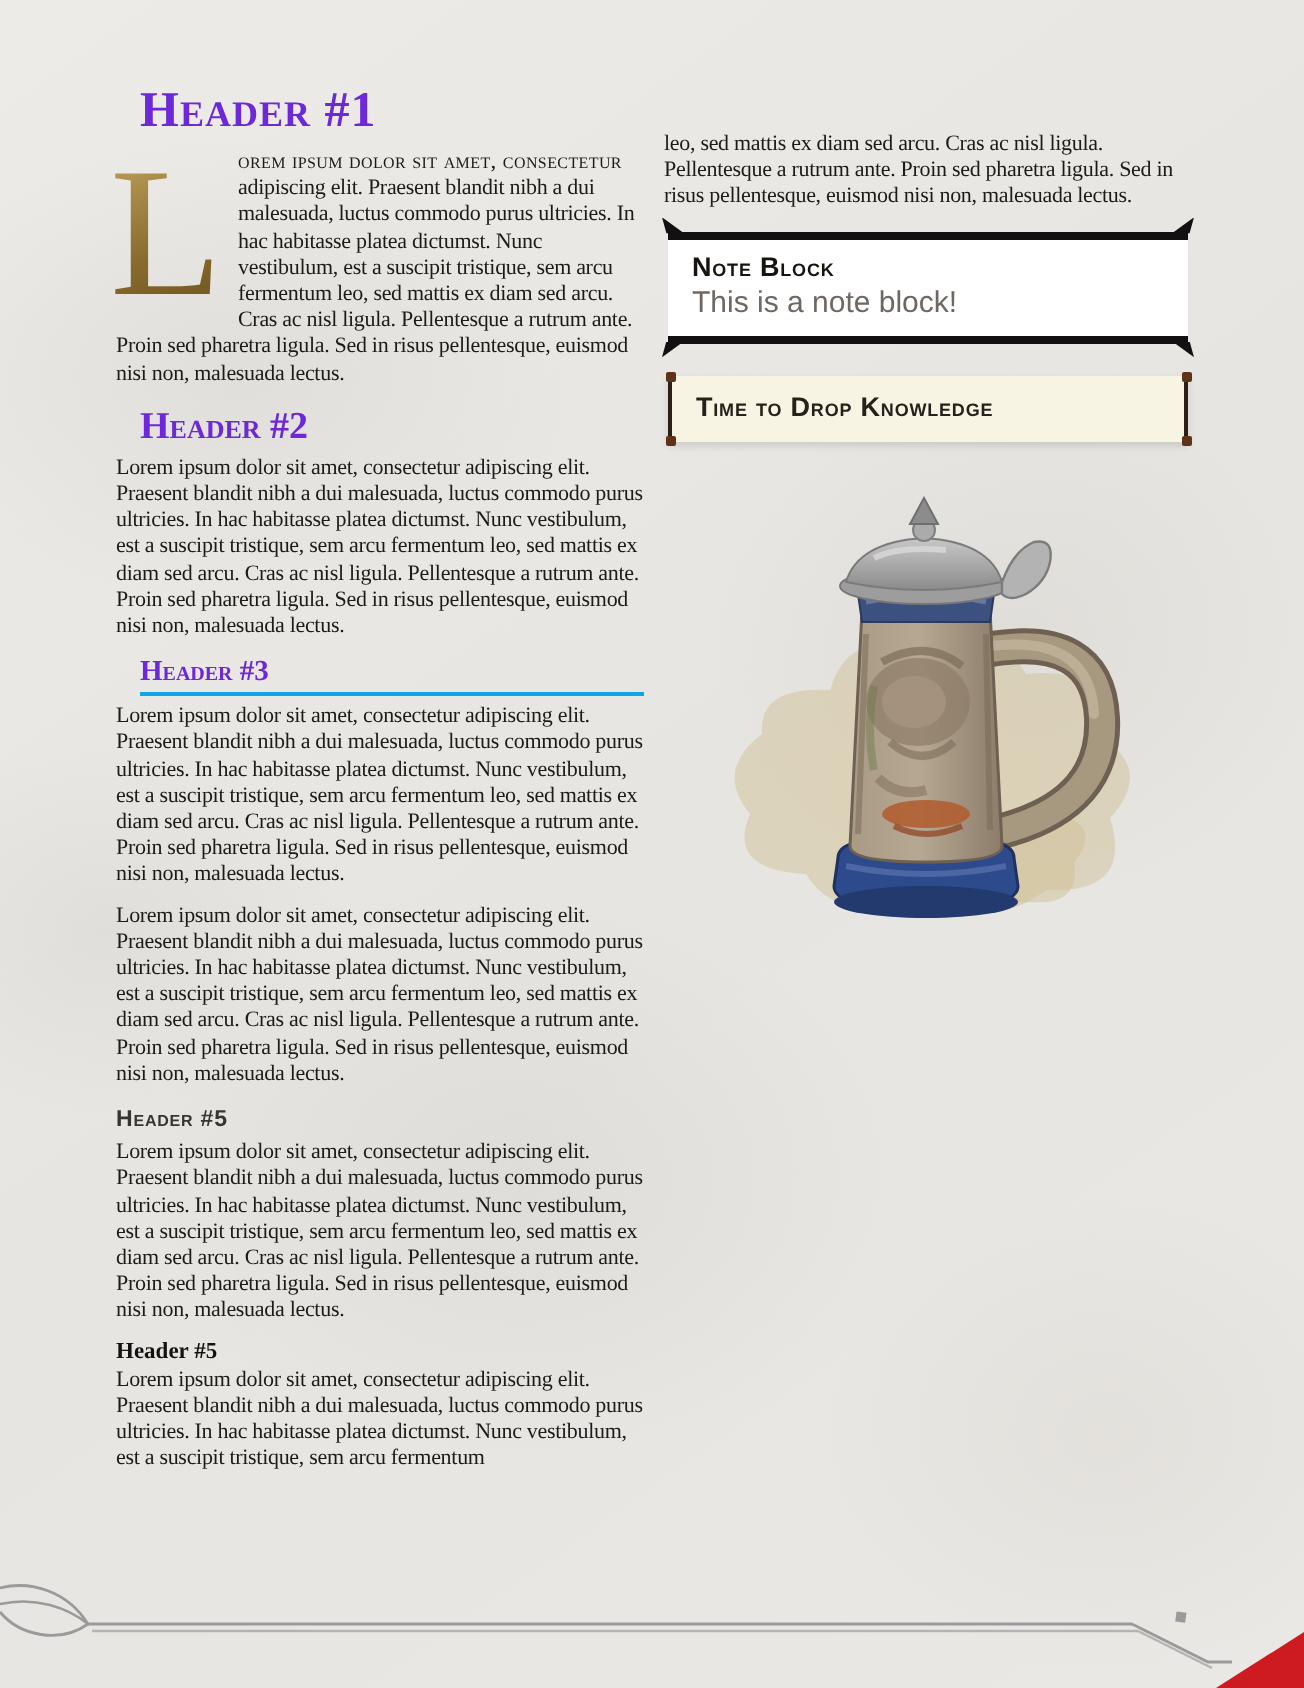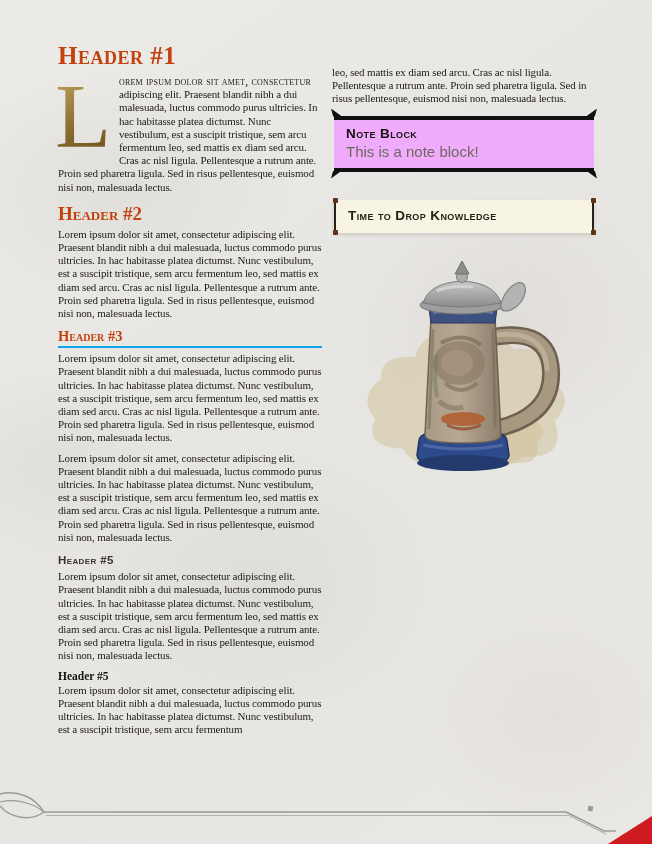--- a/index.html
+++ b/index.html
@@ -19,21 +19,21 @@
   .col { position:absolute; }
   .col-left  { left:58px; top:42px; width:264px; }
   .col-right { left:332px; top:66px; width:264px; }
 
   .body-text {
     font-size:11px; line-height:13.2px; letter-spacing:-0.15px;
     color:#1d1b1a; text-align:left; margin-bottom:7px;
   }
   h1.brew, h2.brew, h3.brew, h4.brew {
     font-family:"Liberation Serif", serif;
-    font-variant:small-caps; color:#c2410c; font-weight:700;
+    font-variant:small-caps; color:#6d28d9; font-weight:700;margin-left:12px;
   }
   h1.brew { font-size:25px; line-height:27px; margin-bottom:6px; letter-spacing:0.5px; }
   h2.brew { font-size:19px; line-height:22px; margin-top:9px; margin-bottom:3px; }
   h3.brew { font-size:14.5px; line-height:17px; margin-top:8px; margin-bottom:4px;
             border-bottom:2px solid #0ea5e9; padding-bottom:1px; }
   h4.brew { font-size:12.5px; line-height:15px; margin-top:8px; margin-bottom:2px; }
   h5.brew {
     font-family:"Liberation Sans", sans-serif; font-variant:small-caps;
     font-weight:700; color:#38342f; font-size:11.5px; line-height:14px;
     letter-spacing:0.4px; margin-top:9px; margin-bottom:3px;
@@ -50,41 +50,41 @@
     background:linear-gradient(160deg,#b99c58 5%, #8a6c2f 55%, #6d531f 95%);
     -webkit-background-clip:text; background-clip:text;
     -webkit-text-fill-color:transparent; color:#8a6c2f;
     text-shadow:none;
   }
   .lead-caps { font-variant:small-caps; letter-spacing:0.2px; font-size:11.5px;text-align:right; }
 
   
   .note-block {
     position:relative; margin:10px 2px 0 2px;
-    background:#f0abfc;
+    background:#ffffff;
     border-top:4px solid #121010; border-bottom:4px solid #121010;
     padding:6px 12px 8px 12px;
   }
   .wing { position:absolute; width:11px; height:8px; background:#121010; }
   .wing-tl { top:-11px; left:-3px;  clip-path:polygon(0 0, 100% 100%, 20% 100%); }
   .wing-tr { top:-11px; right:-3px; clip-path:polygon(100% 0, 80% 100%, 0 100%); }
   .wing-bl { bottom:-11px; left:-3px;  clip-path:polygon(0 100%, 20% 0, 100% 0); }
   .wing-br { bottom:-11px; right:-3px; clip-path:polygon(100% 100%, 0 0, 80% 0); }
   .note-title {
     font-family:"Liberation Sans", sans-serif; font-variant:small-caps;
     font-weight:700; font-size:13.5px; color:#17130f; letter-spacing:0.4px;
   }
   .note-body {
     font-family:Liberation Sans, sans-serif; font-size:15px;
     color:#6e6862; margin-top:2px;
   }
 
   
   .desc-box {
-    position:relative; margin:28px 2px 0 2px;
+    position:relative; margin:16px 2px 0 2px;
     background:#f8f4e4;
     border-left:2px solid #2c2014; border-right:2px solid #2c2014;
     padding:8px 12px 10px 12px;
     box-shadow:0 2px 4px rgba(0,0,0,0.12);
   }
   .corner-dot {
     position:absolute; width:5px; height:5px; background:#5e3317; border-radius:1px;
   }
   .dot-tl { top:-2px; left:-3.5px; }  .dot-tr { top:-2px; right:-3.5px; }
   .dot-bl { bottom:-2px; left:-3.5px; } .dot-br { bottom:-2px; right:-3.5px; }

